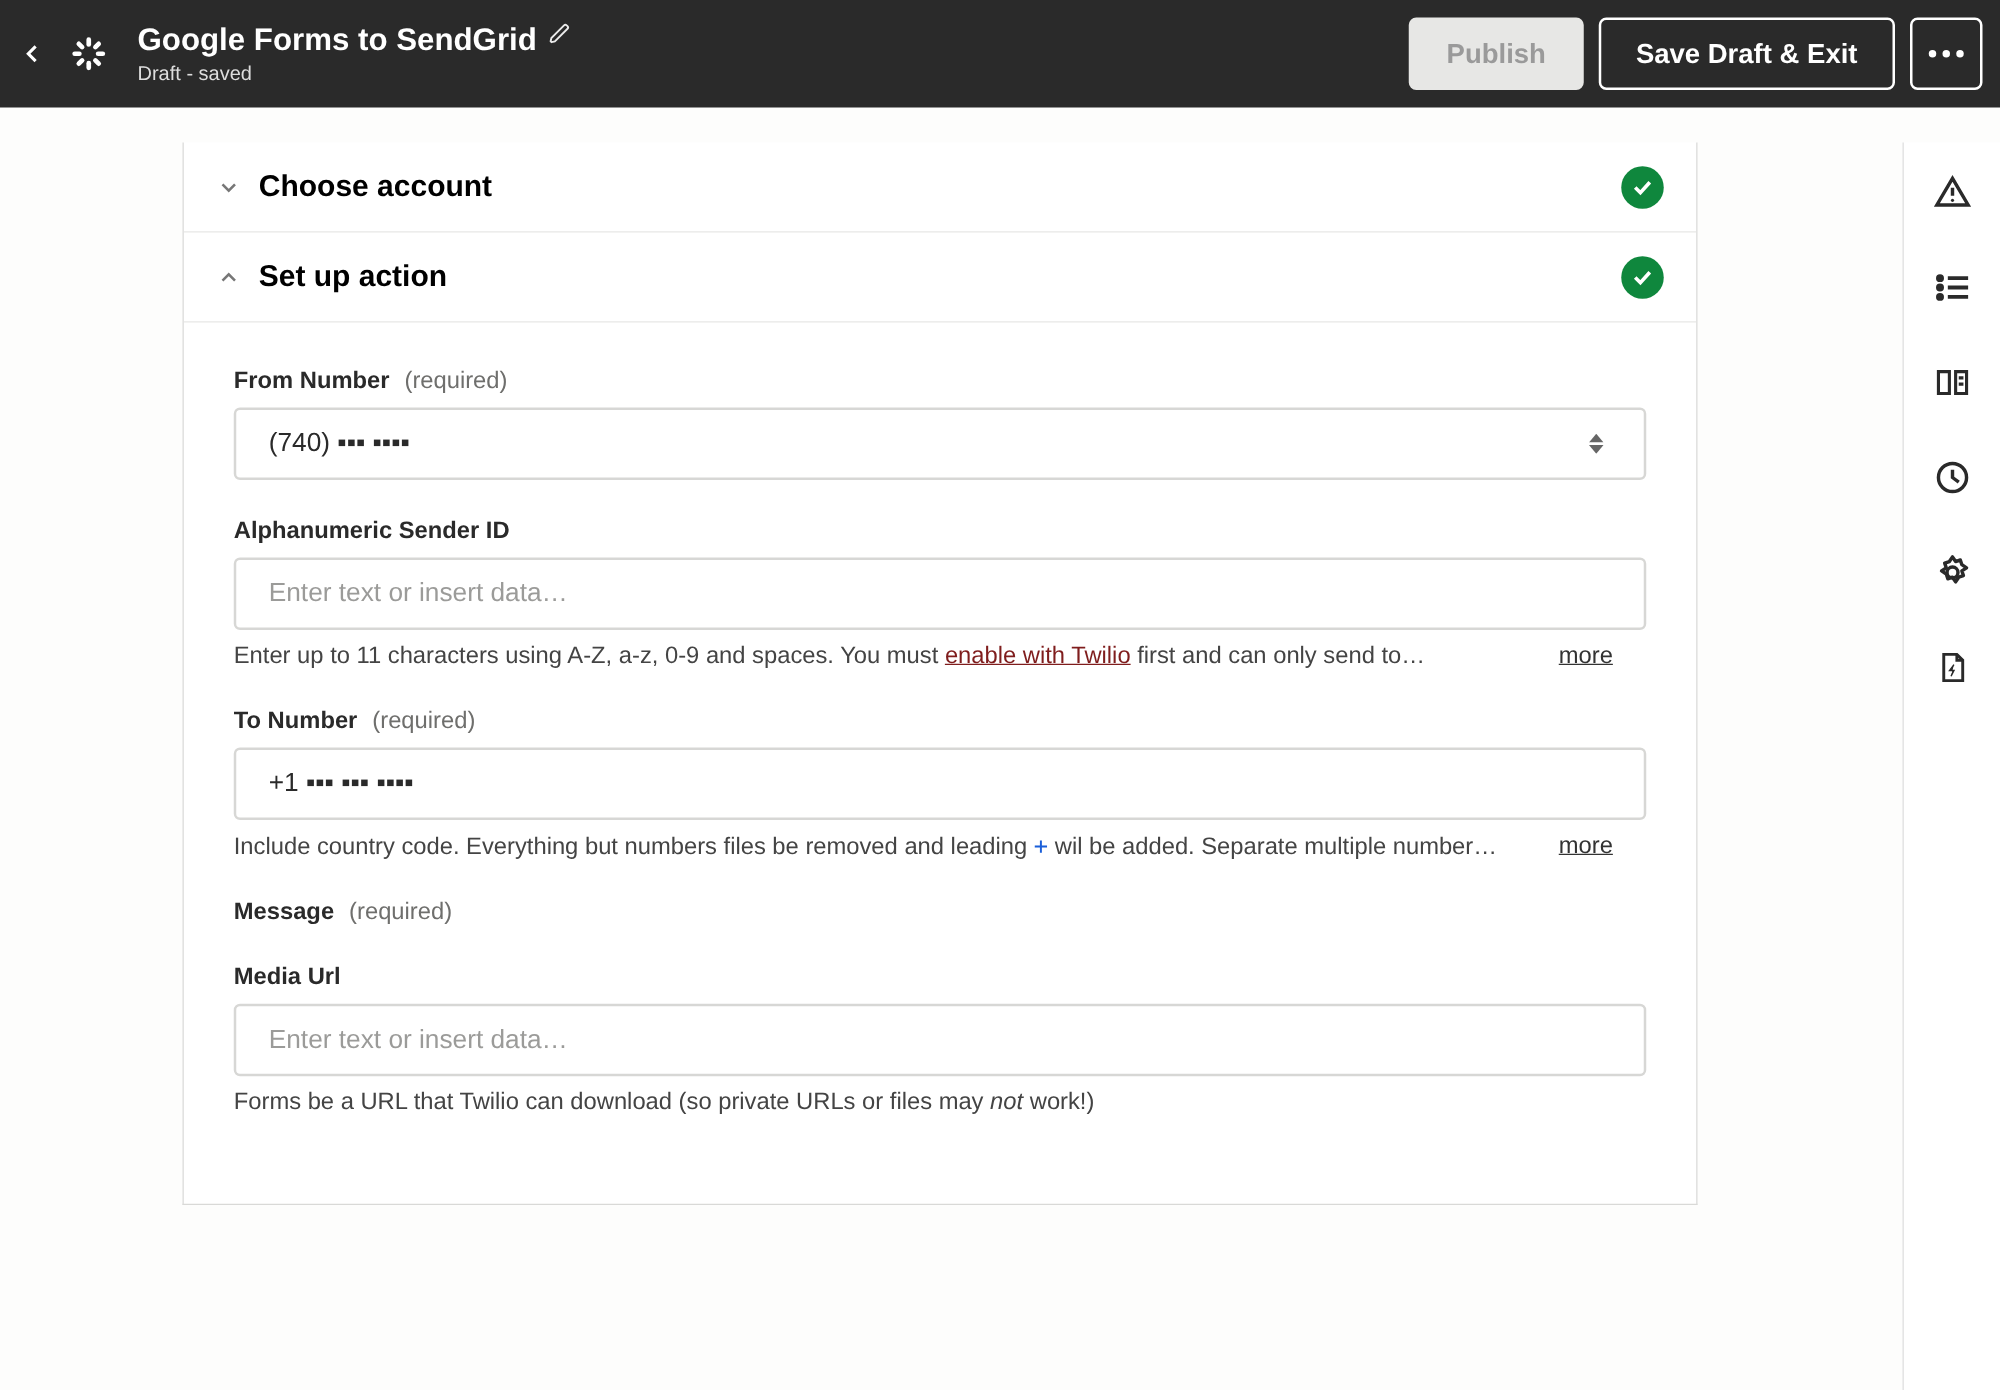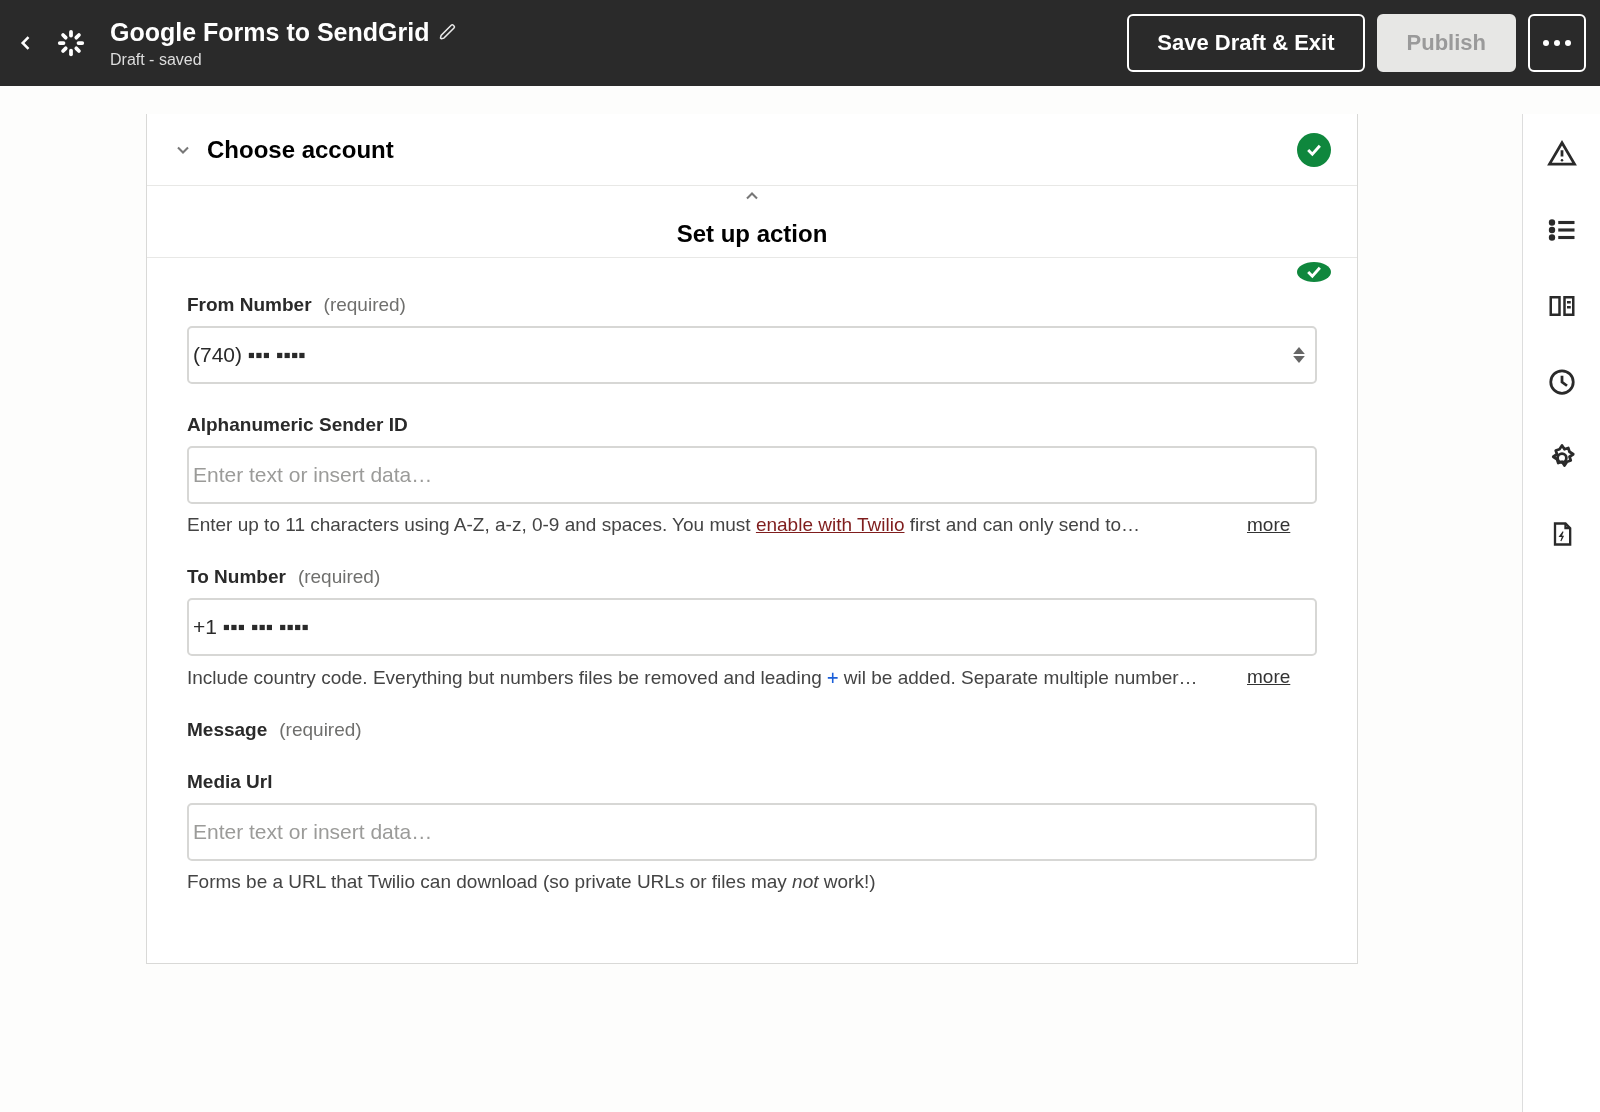--- a/index.html
+++ b/index.html
@@ -4,54 +4,54 @@
 <style>
   * { box-sizing: border-box; margin: 0; padding: 0; }
   html, body { width: 1600px; height: 1112px; font-family: -apple-system, BlinkMacSystemFont, "Segoe UI", Helvetica, Arial, sans-serif; overflow: hidden; background: #fdfdfc; }
   
   
   .topbar { height: 86px; background: #2a2a2a; color: #fff; display: flex; align-items: center; padding: 0 14px; }
   .topbar-left { display: flex; align-items: center; gap: 18px; }
   .nav-back { width: 24px; height: 24px; display: flex; align-items: center; justify-content: center; cursor: pointer; }
   .zap-logo { width: 30px; height: 30px; }
   .title-stack { display: flex; flex-direction: column; margin-left: 6px; }
-  .title-row { display: flex; align-items: center; gap: 10px; }
+  .title-row { display: flex; align-items: flex-start; gap: 10px; }
   .zap-title { font-size: 25px; font-weight: 700; }
   .edit-pencil { width: 18px; height: 18px; opacity: .9; cursor: pointer; }
   .zap-status { font-size: 16px; color: #ddd; margin-top: 4px; }
   .topbar-right { margin-left: auto; display: flex; gap: 12px; }
   .hbtn { height: 58px; border-radius: 6px; border: 2px solid #fff; background: transparent; color: #fff; font-size: 22px; font-weight: 700; padding: 0 28px; cursor: pointer; display:flex; align-items:center; justify-content:center; }
   .hbtn.publish { background: #e7e7e5; color:#9a9a9a; border-color:#e7e7e5; cursor:not-allowed; }
   .hbtn.more { width:58px; padding:0; }
   .dots { display:flex; gap:5px; }
   .dots span { width:6px; height:6px; background:#fff; border-radius:50%; }
 
   
   .workspace { position:relative; height:calc(1112px - 86px);margin-top:28px; }
   .right-rail { position:absolute; right:0; top:0; width:78px; height:100%; background:#fff; border-left:1px solid #ddd; display:flex; flex-direction:column; align-items:center; padding-top:24px; gap:44px; }
   .rail-icon { width:32px; height:32px; color:#2a2a2a; cursor:pointer; display:flex; align-items:center; justify-content:center; }
 
   .panel { position:absolute; left:146px; top:0; width:1212px; background:#fff; border:1px solid #d9d9d7; border-top:none; max-height:100%; overflow:hidden; }
 
   .section-head { height:72px; display:flex; align-items:center; padding:0 26px; border-bottom:1px solid #e8e8e6; gap:14px; }
-  .section-head.noborder { border-bottom:1px solid #e8e8e6;flex-direction:column; }
+  .section-head.noborder { border-bottom:1px solid #e8e8e6; }
   .chev { width:20px; height:20px; color:#777; flex:0 0 20px; }
   .section-title { font-size:24px; font-weight:700; }
   .check-badge { width:34px; height:34px; background:#0f873d; border-radius:50%; margin-left:auto; display:flex; align-items:center; justify-content:center; }
 
   .form-body { padding: 36px 40px 40px; }
   .field { margin-bottom: 30px; }
   .label-row { display:flex; gap:12px; align-items:center; margin-bottom:10px; }
   .field-label { font-size:19px; font-weight:700; color:#2a2a2a; }
   .req { font-size:19px; color:#6f6f6d; font-weight:400; }
   .radio-group { display:flex; align-items:center; gap:6px; margin-left:8px; }
   .radio { width:14px; height:14px; border:2px solid #333; border-radius:50%; display:inline-flex; align-items:center; justify-content:center; }
   .radio.on::after { content:""; width:6px; height:6px; background:#333; border-radius:50%; }
 
-  .control { width:100%; border:2px solid #d7d7d5; border-radius:5px; min-height:58px; background:#fff; display:flex; align-items:center; padding:0 4px; font-size:21px; color:#2a2a2a; position:relative; }
+  .control { width:100%; border:2px solid #d7d7d5; border-radius:5px; min-height:58px; background:#fff; display:flex; align-items:center; padding:0 26px; font-size:21px; color:#2a2a2a; position:relative; }
   .control .value { flex:1; }
   .control.placeholder .value { color:#9b9b99; }
   .select-toggle { width:18px; height:28px; display:flex; flex-direction:column; justify-content:center; gap:2px; color:#666; }
   .message-box { min-height:118px; align-items:flex-start; padding-top:16px; gap:6px; }
   .pill { background:#f1f1ef; border-radius:3px; padding:0 6px; display:inline-block; }
 
   .helper { font-size:19px; color:#444; margin-top:10px; display:flex; align-items:flex-start; }
   .helper .text { flex:1; padding-right:20px; white-space:nowrap; overflow:hidden; text-overflow:ellipsis; max-width: 1060px;}
   .helper .link { color:#7f1d1d; text-decoration:underline;text-align:center; }
   .helper .plus { color:#1b5fd9; font-family:monospace; }
@@ -88,22 +88,22 @@
       <div class="title-row">
         <span class="zap-title">Google Forms to SendGrid</span>
         <svg class="edit-pencil" viewBox="0 0 24 24" width="18" height="18" stroke="#fff" stroke-width="2" fill="none">
             <path d="M3 21l3.5-.8L20 6.7a2 2 0 0 0 0-2.8l-.9-.9a2 2 0 0 0-2.8 0L2.8 16.5 2 20z"></path>
           </svg>
       </div>
       <span class="zap-status">Draft - saved</span>
     </div>
   </div>
   <div class="topbar-right">
+    <button class="hbtn publish">Publish</button>
     <button class="hbtn">Save Draft &amp; Exit</button>
-    <button class="hbtn publish">Publish</button>
     <button class="hbtn more">
       <span class="dots">
           <span></span>
           <span></span>
           <span></span>
         </span>
     </button>
   </div>
 </div>
 

